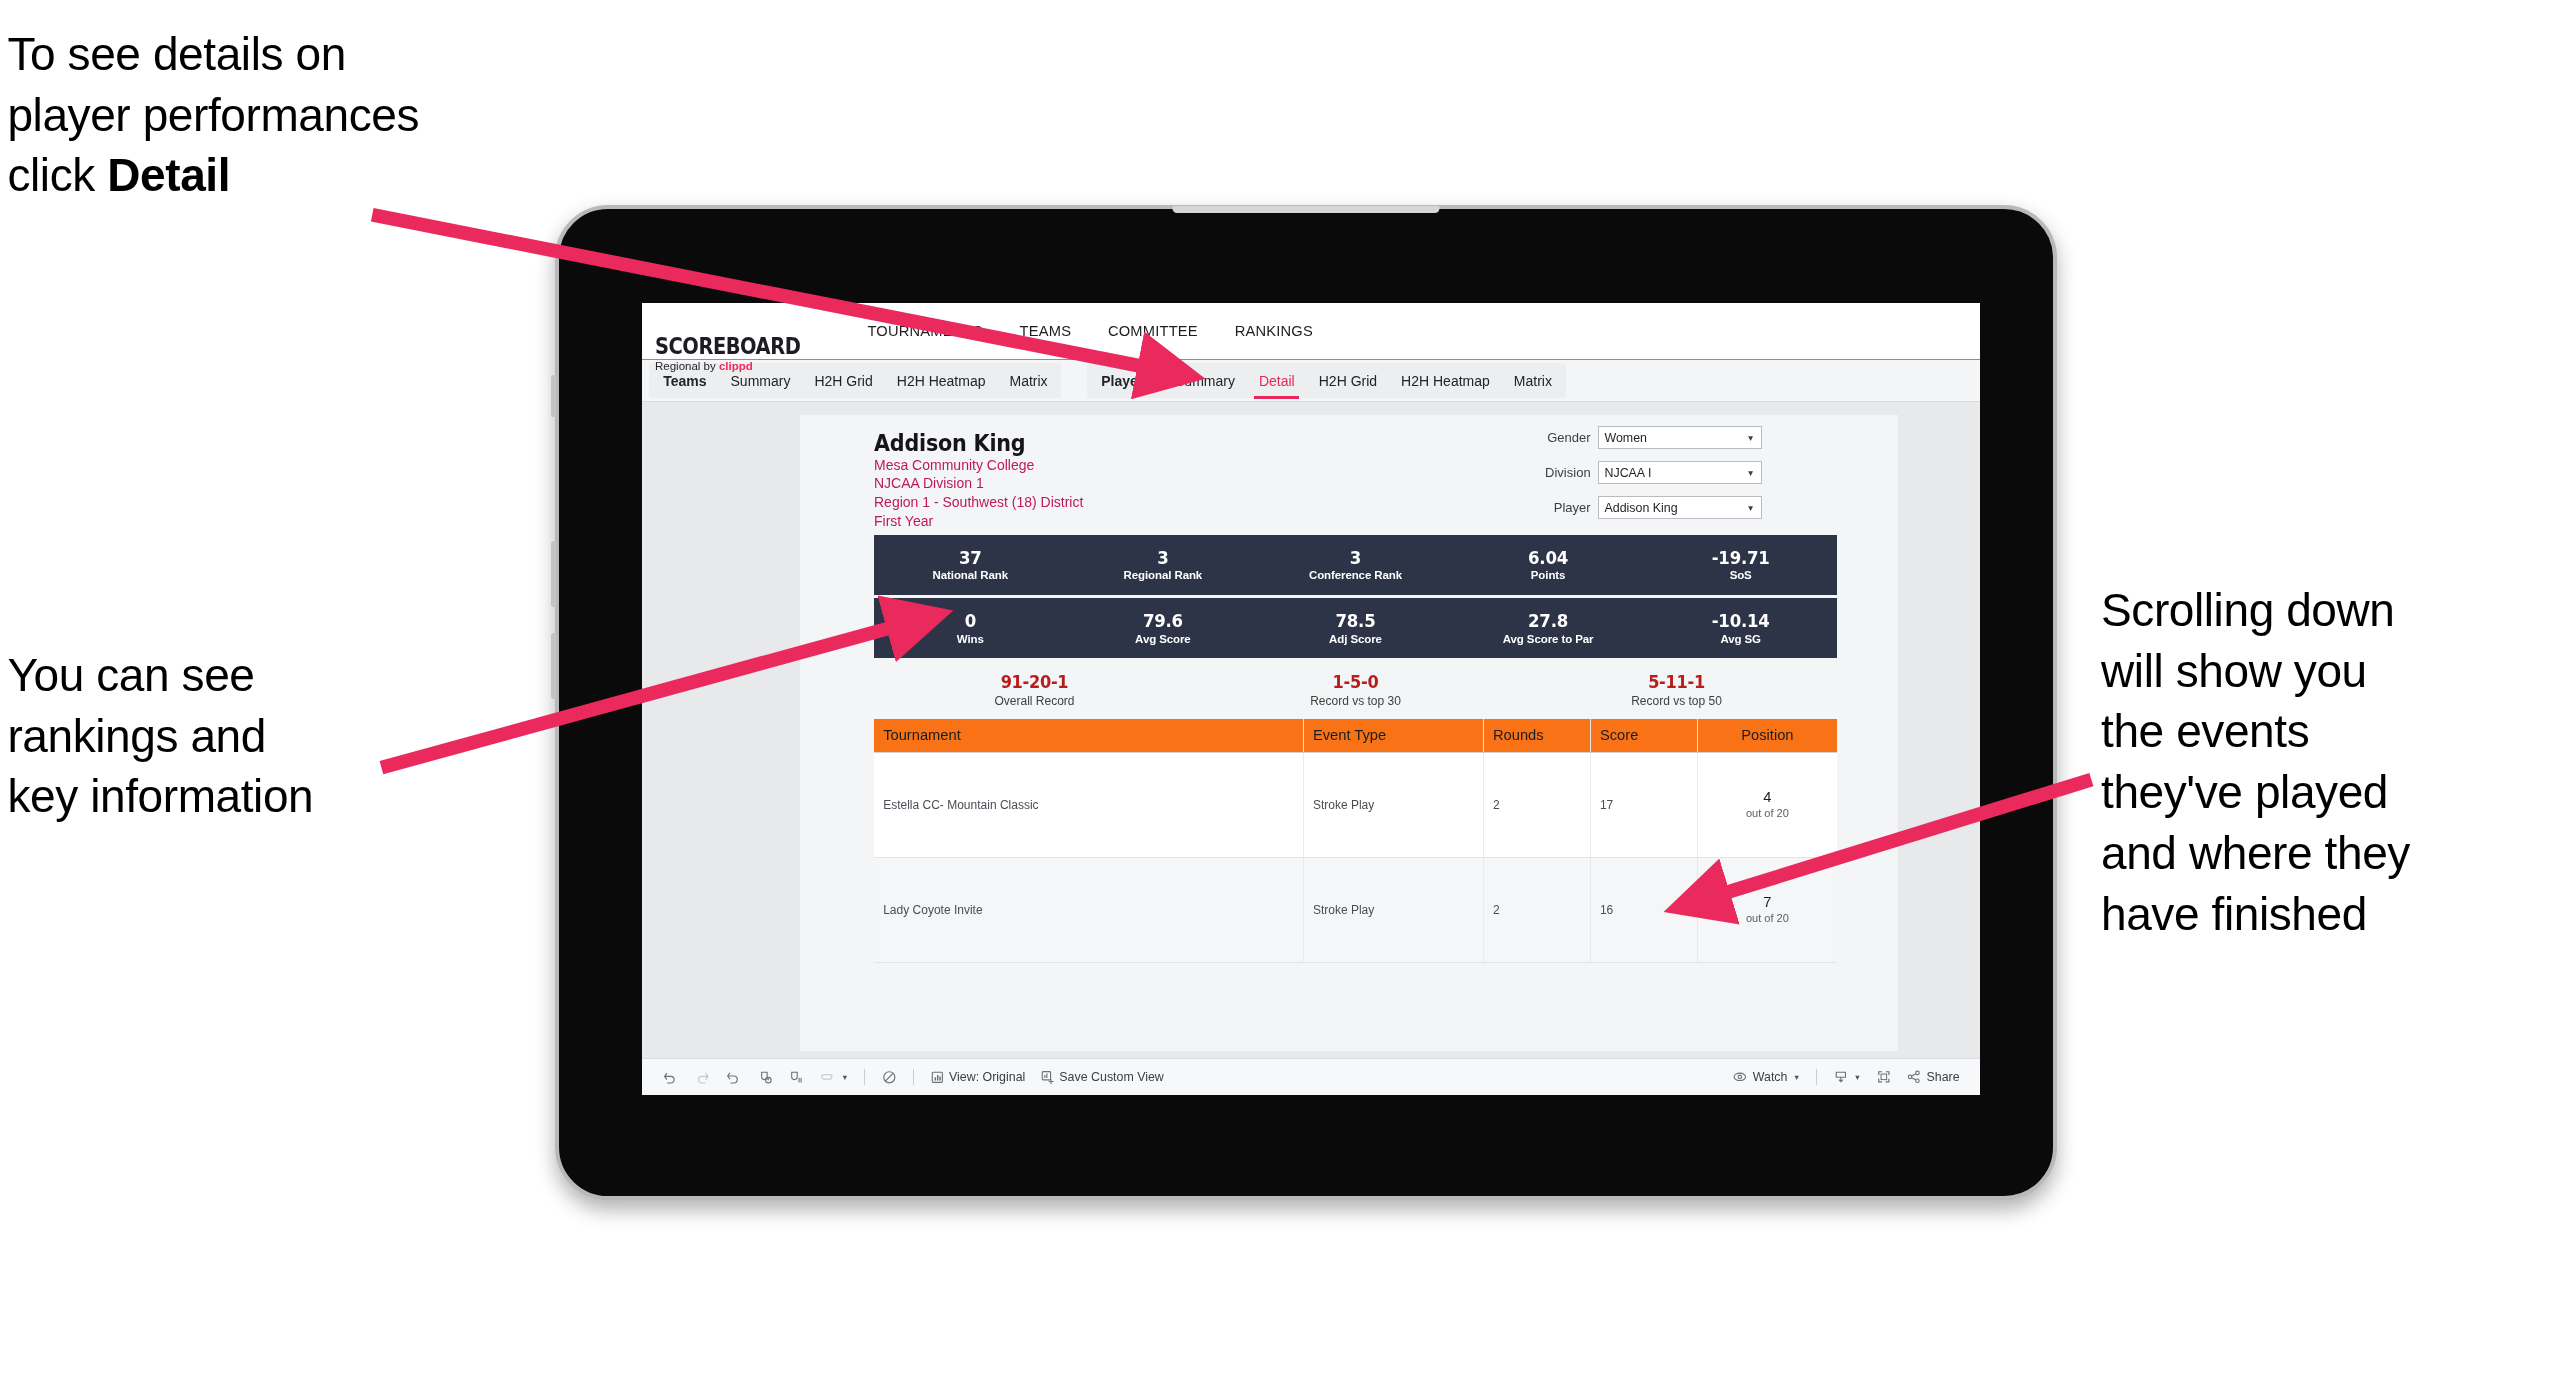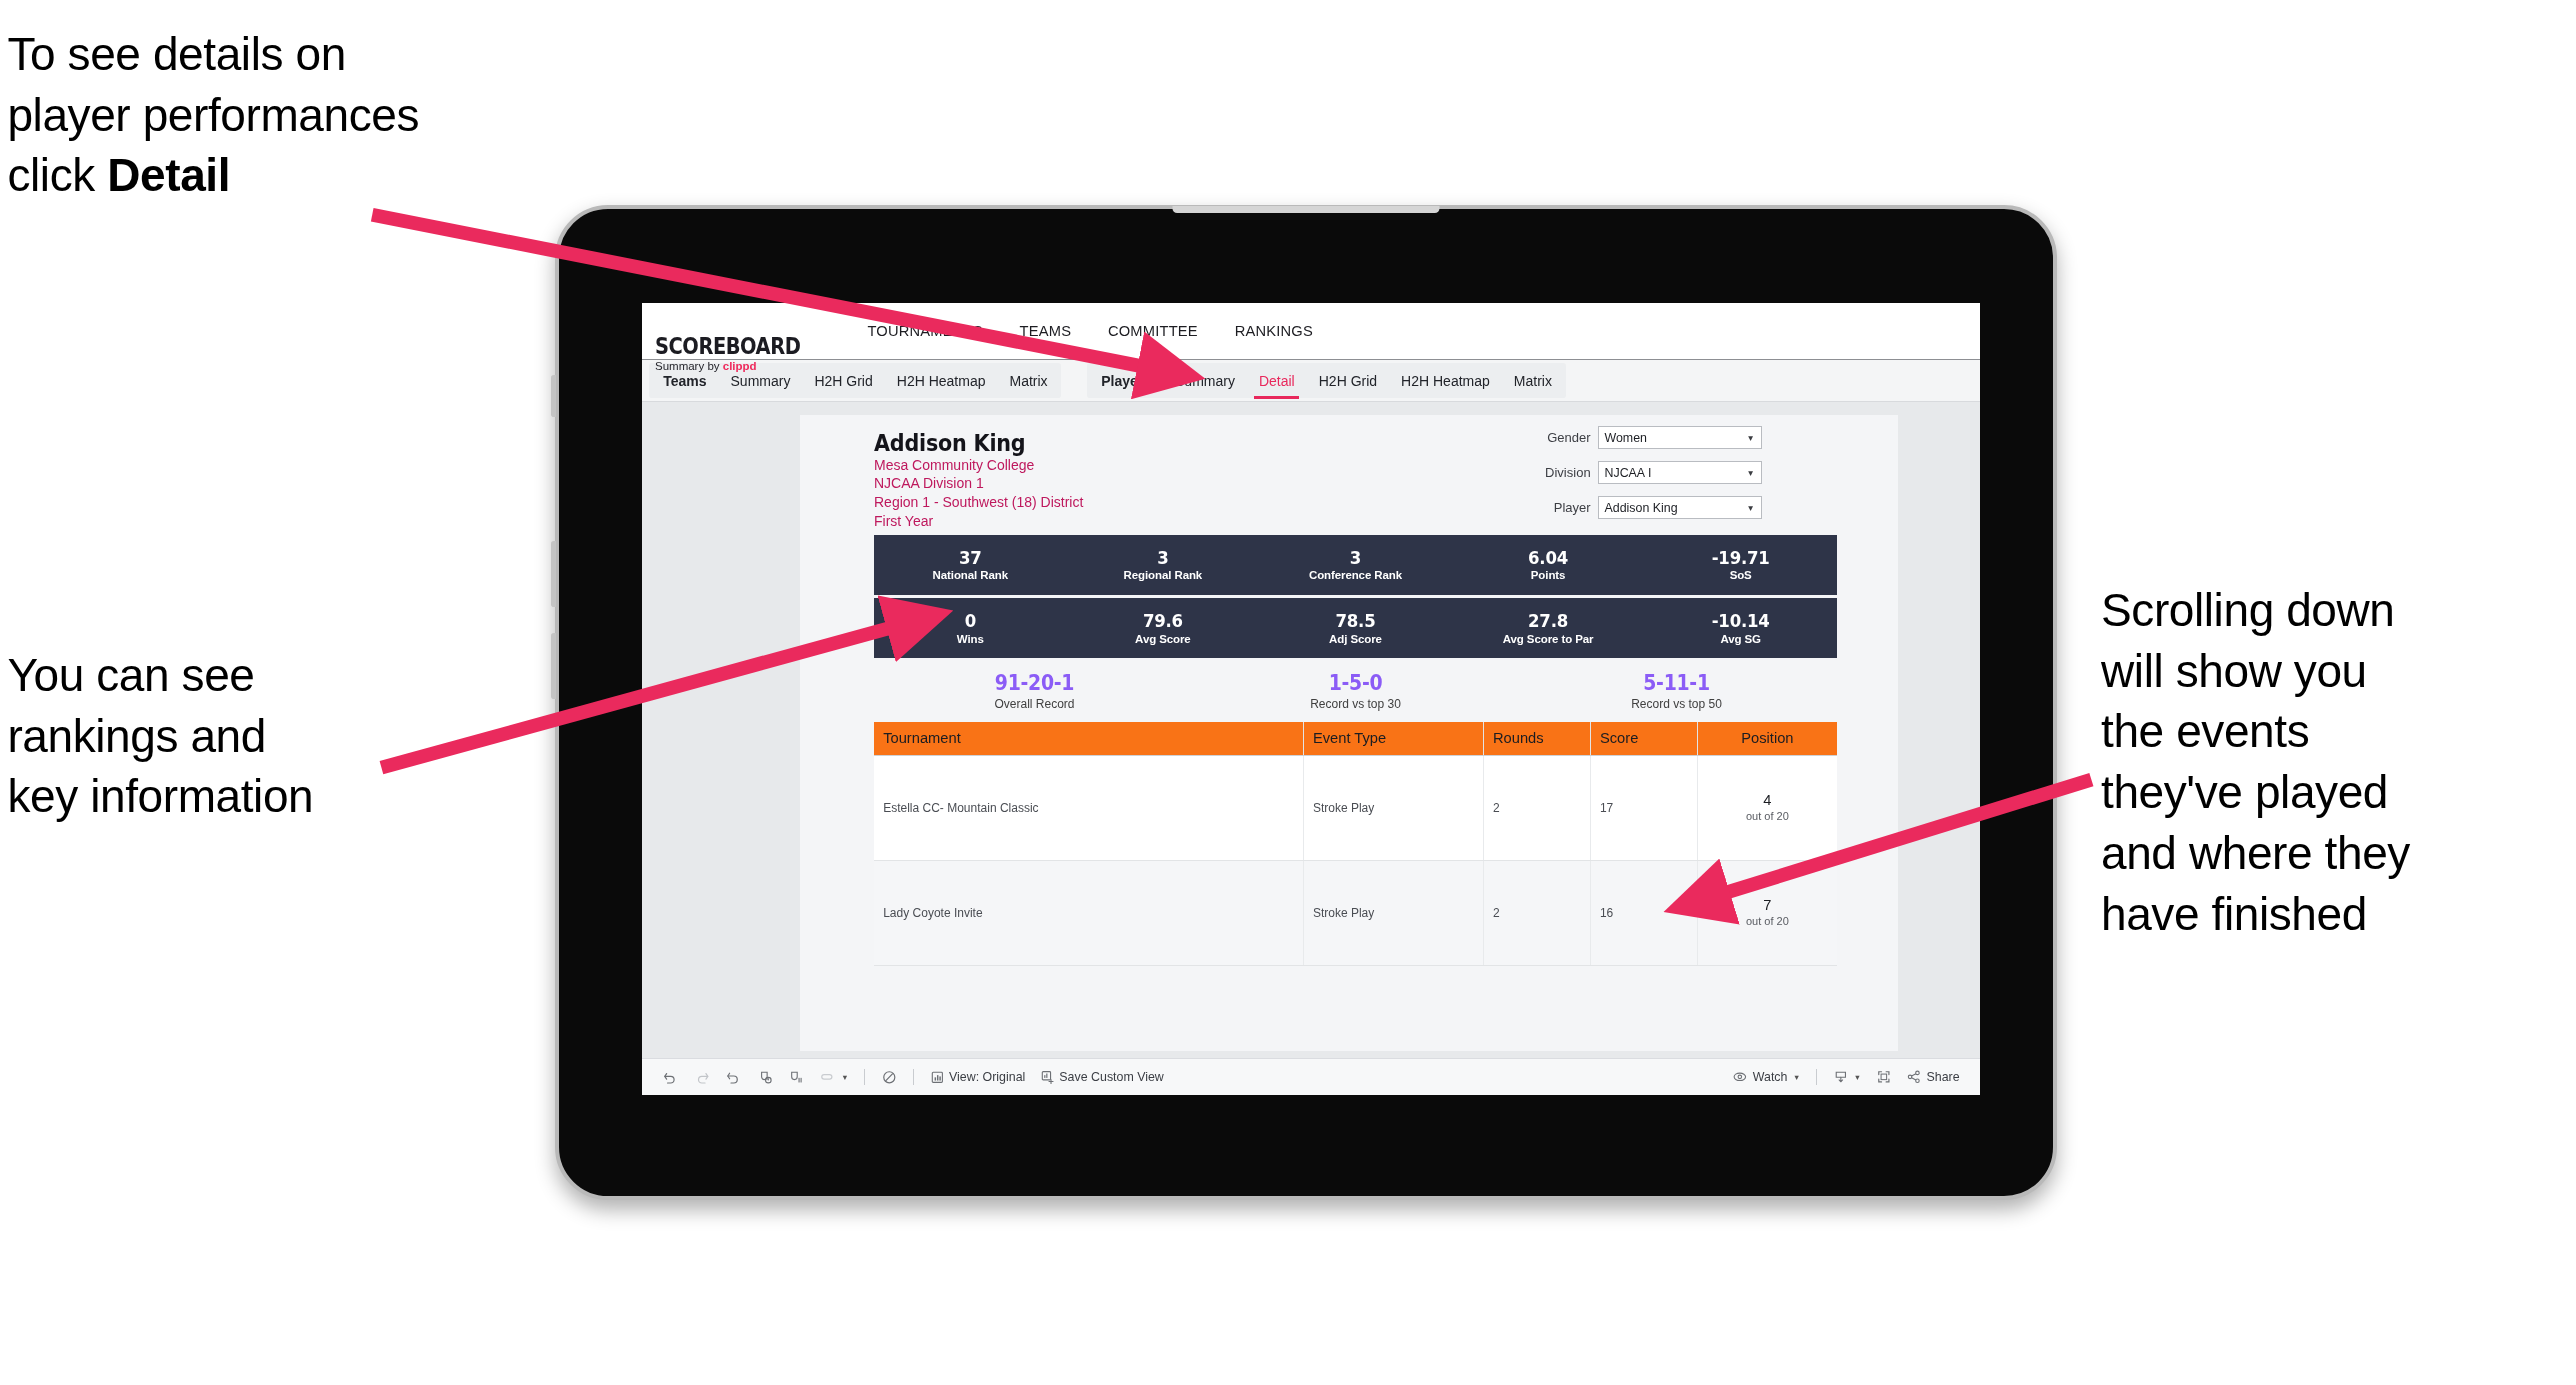--- a/index.html
+++ b/index.html
@@ -251,23 +251,23 @@
 
   
   #record-row {
     display: flex;
     padding: 13px 0 11px 0;
     background: #f4f5f7;
   }
   .rec { flex: 1; text-align: center; }
   .rec-val {
     font-family: "DejaVu Sans Condensed", "Liberation Sans", sans-serif;
-    font-size: 21px;
+    font-size: 18px;
     font-weight: 700;
-    color: #8b5cf6;
+    color: #b91c1c;
     letter-spacing: -0.3px;
   }
   .rec-lab {
     font-size: 12px;
     color: #404040;
     margin-top: 1.8px;
   }
 
   
   #tbl { width: 100%; border-collapse: collapse; background: #ffffff; }
@@ -385,21 +385,21 @@
   <div id="tablet-speaker"></div>
   <div class="side-btn" id="side-btn-1"></div>
   <div class="side-btn" id="side-btn-2"></div>
   <div class="side-btn" id="side-btn-3"></div>
 
   <div id="screen">
 
     <div id="appbar">
       <div id="brand">
         <div id="brand-title">SCOREBOARD</div>
-        <div id="brand-sub"><span>Summary by </span><span class="clippd">clippd</span></div>
+        <div id="brand-sub"><span>Regional by </span><span class="clippd">clippd</span></div>
       </div>
       <div id="mainnav">
         <div class="nav-item">TOURNAMENTS</div>
         <div class="nav-item">TEAMS</div>
         <div class="nav-item">COMMITTEE</div>
         <div class="nav-item">RANKINGS</div>
       </div>
     </div>
 
     <div id="tabbar">

